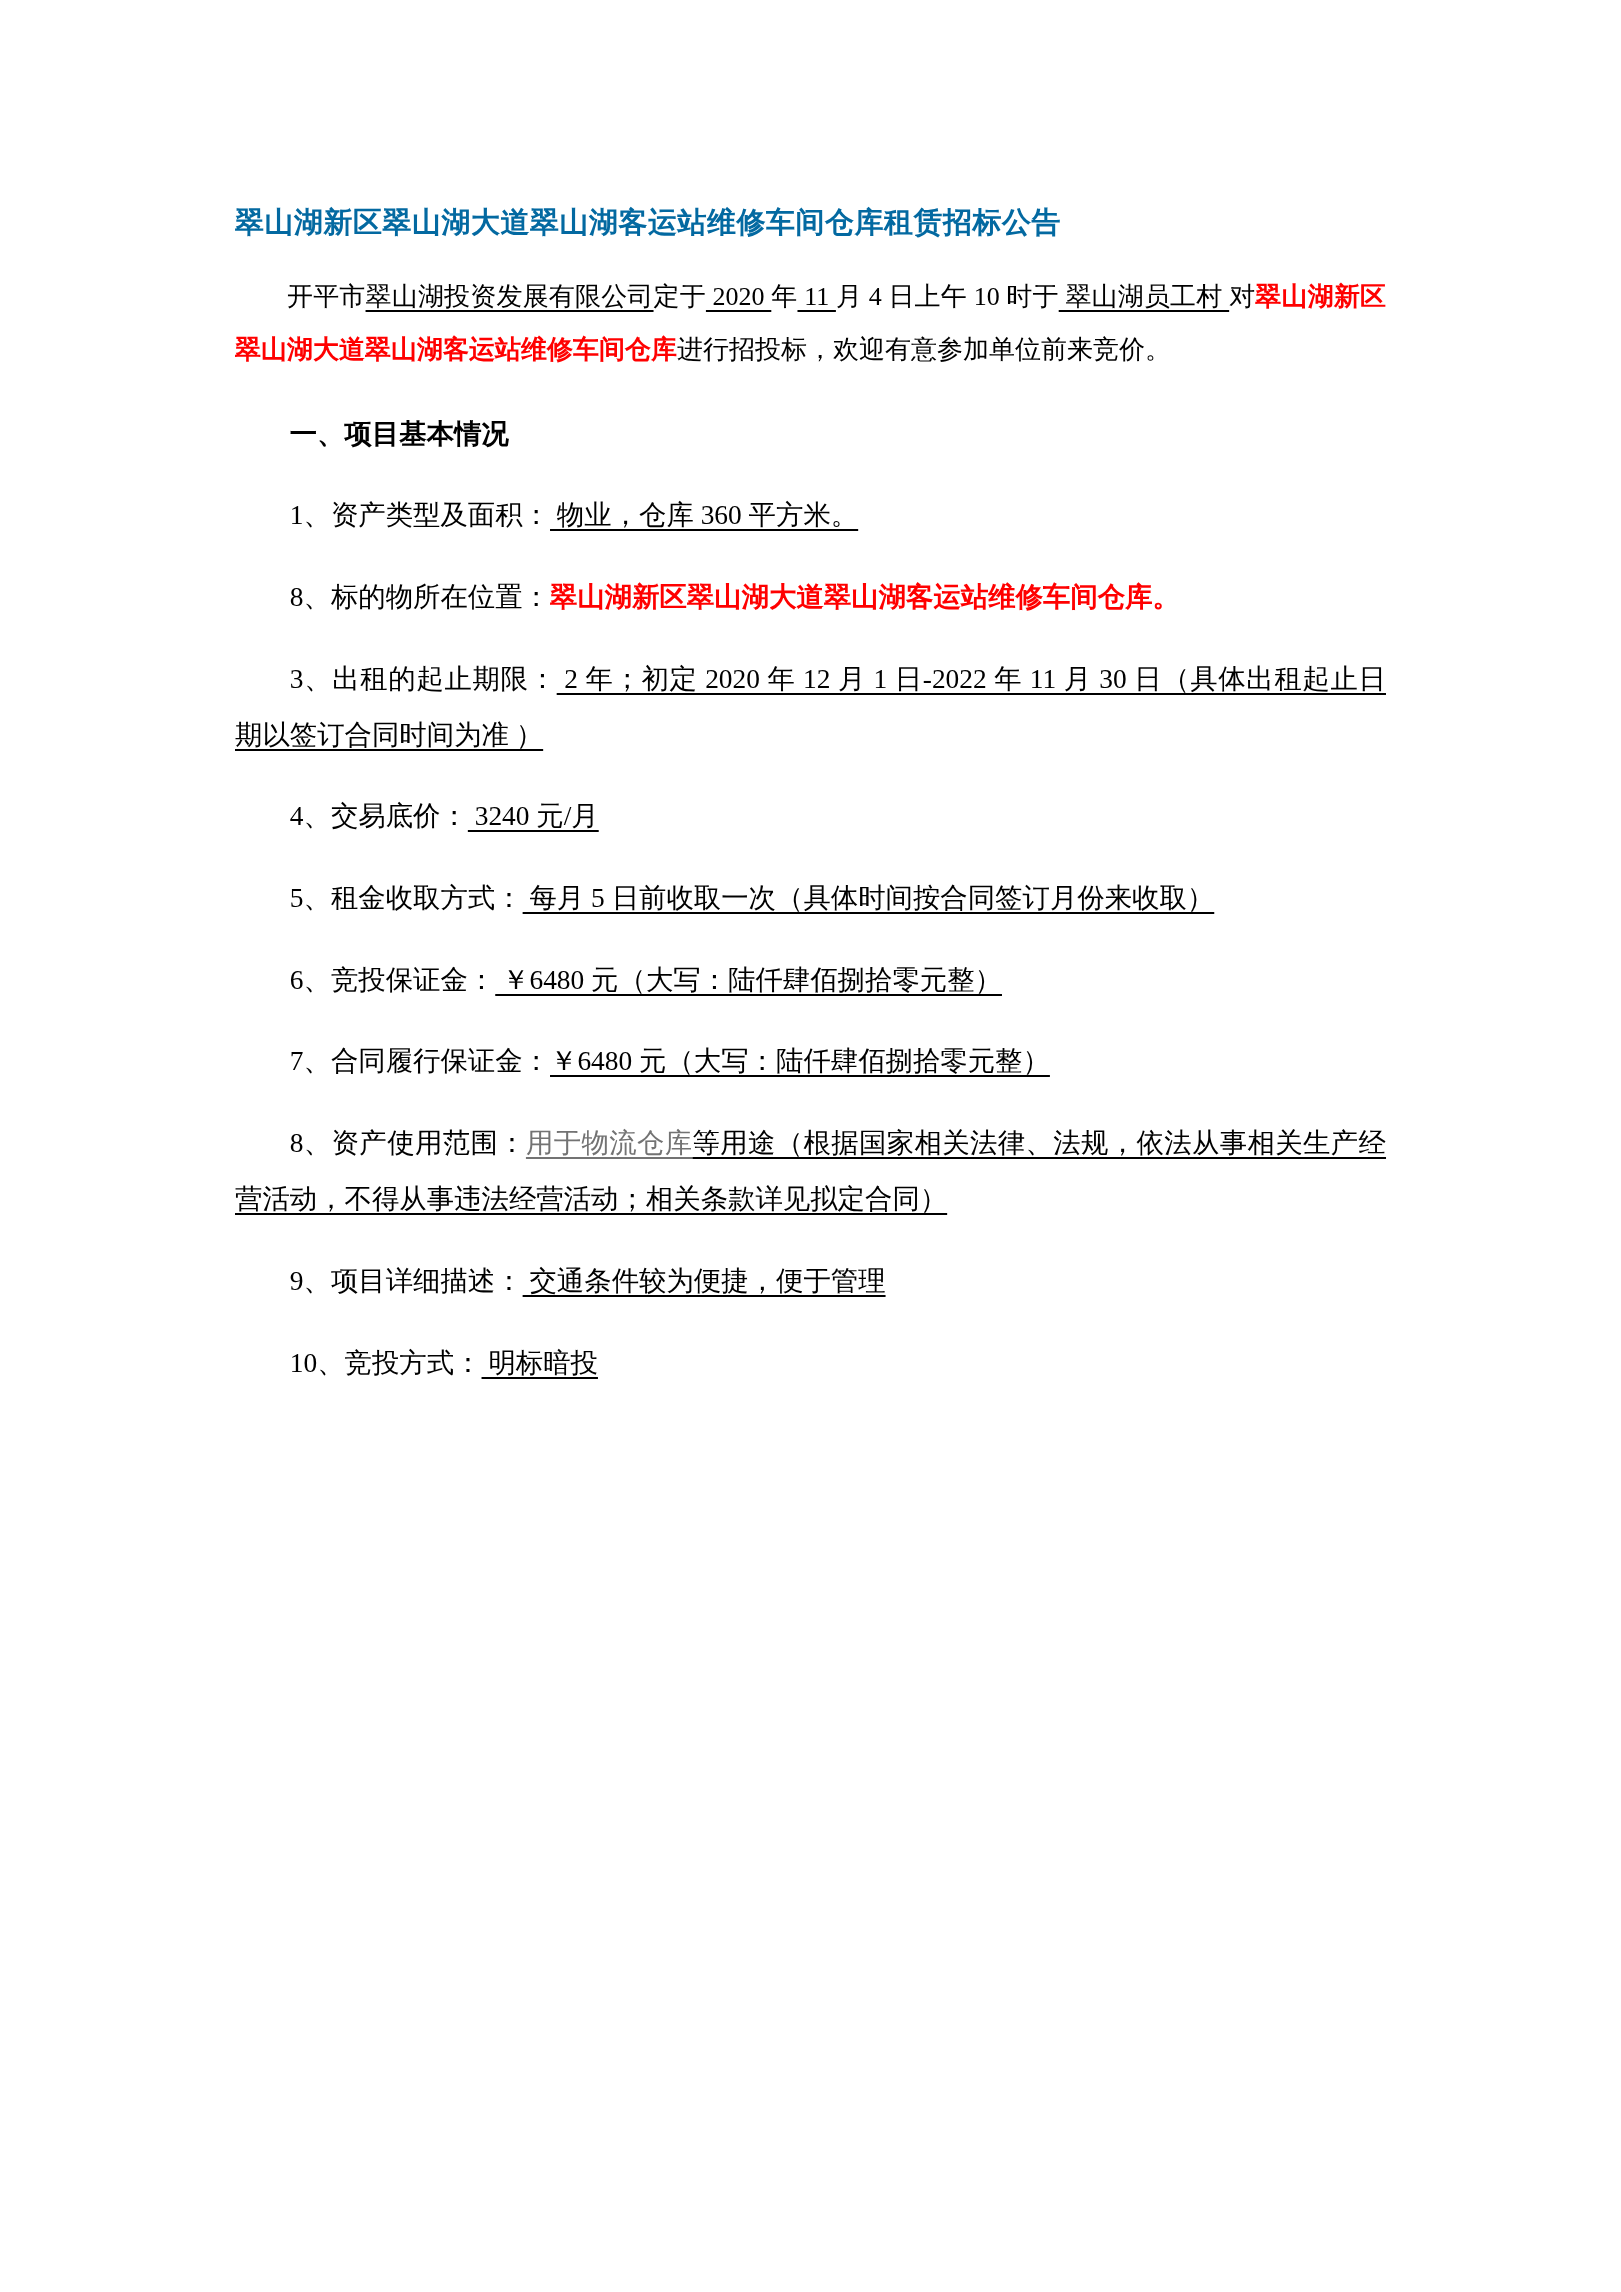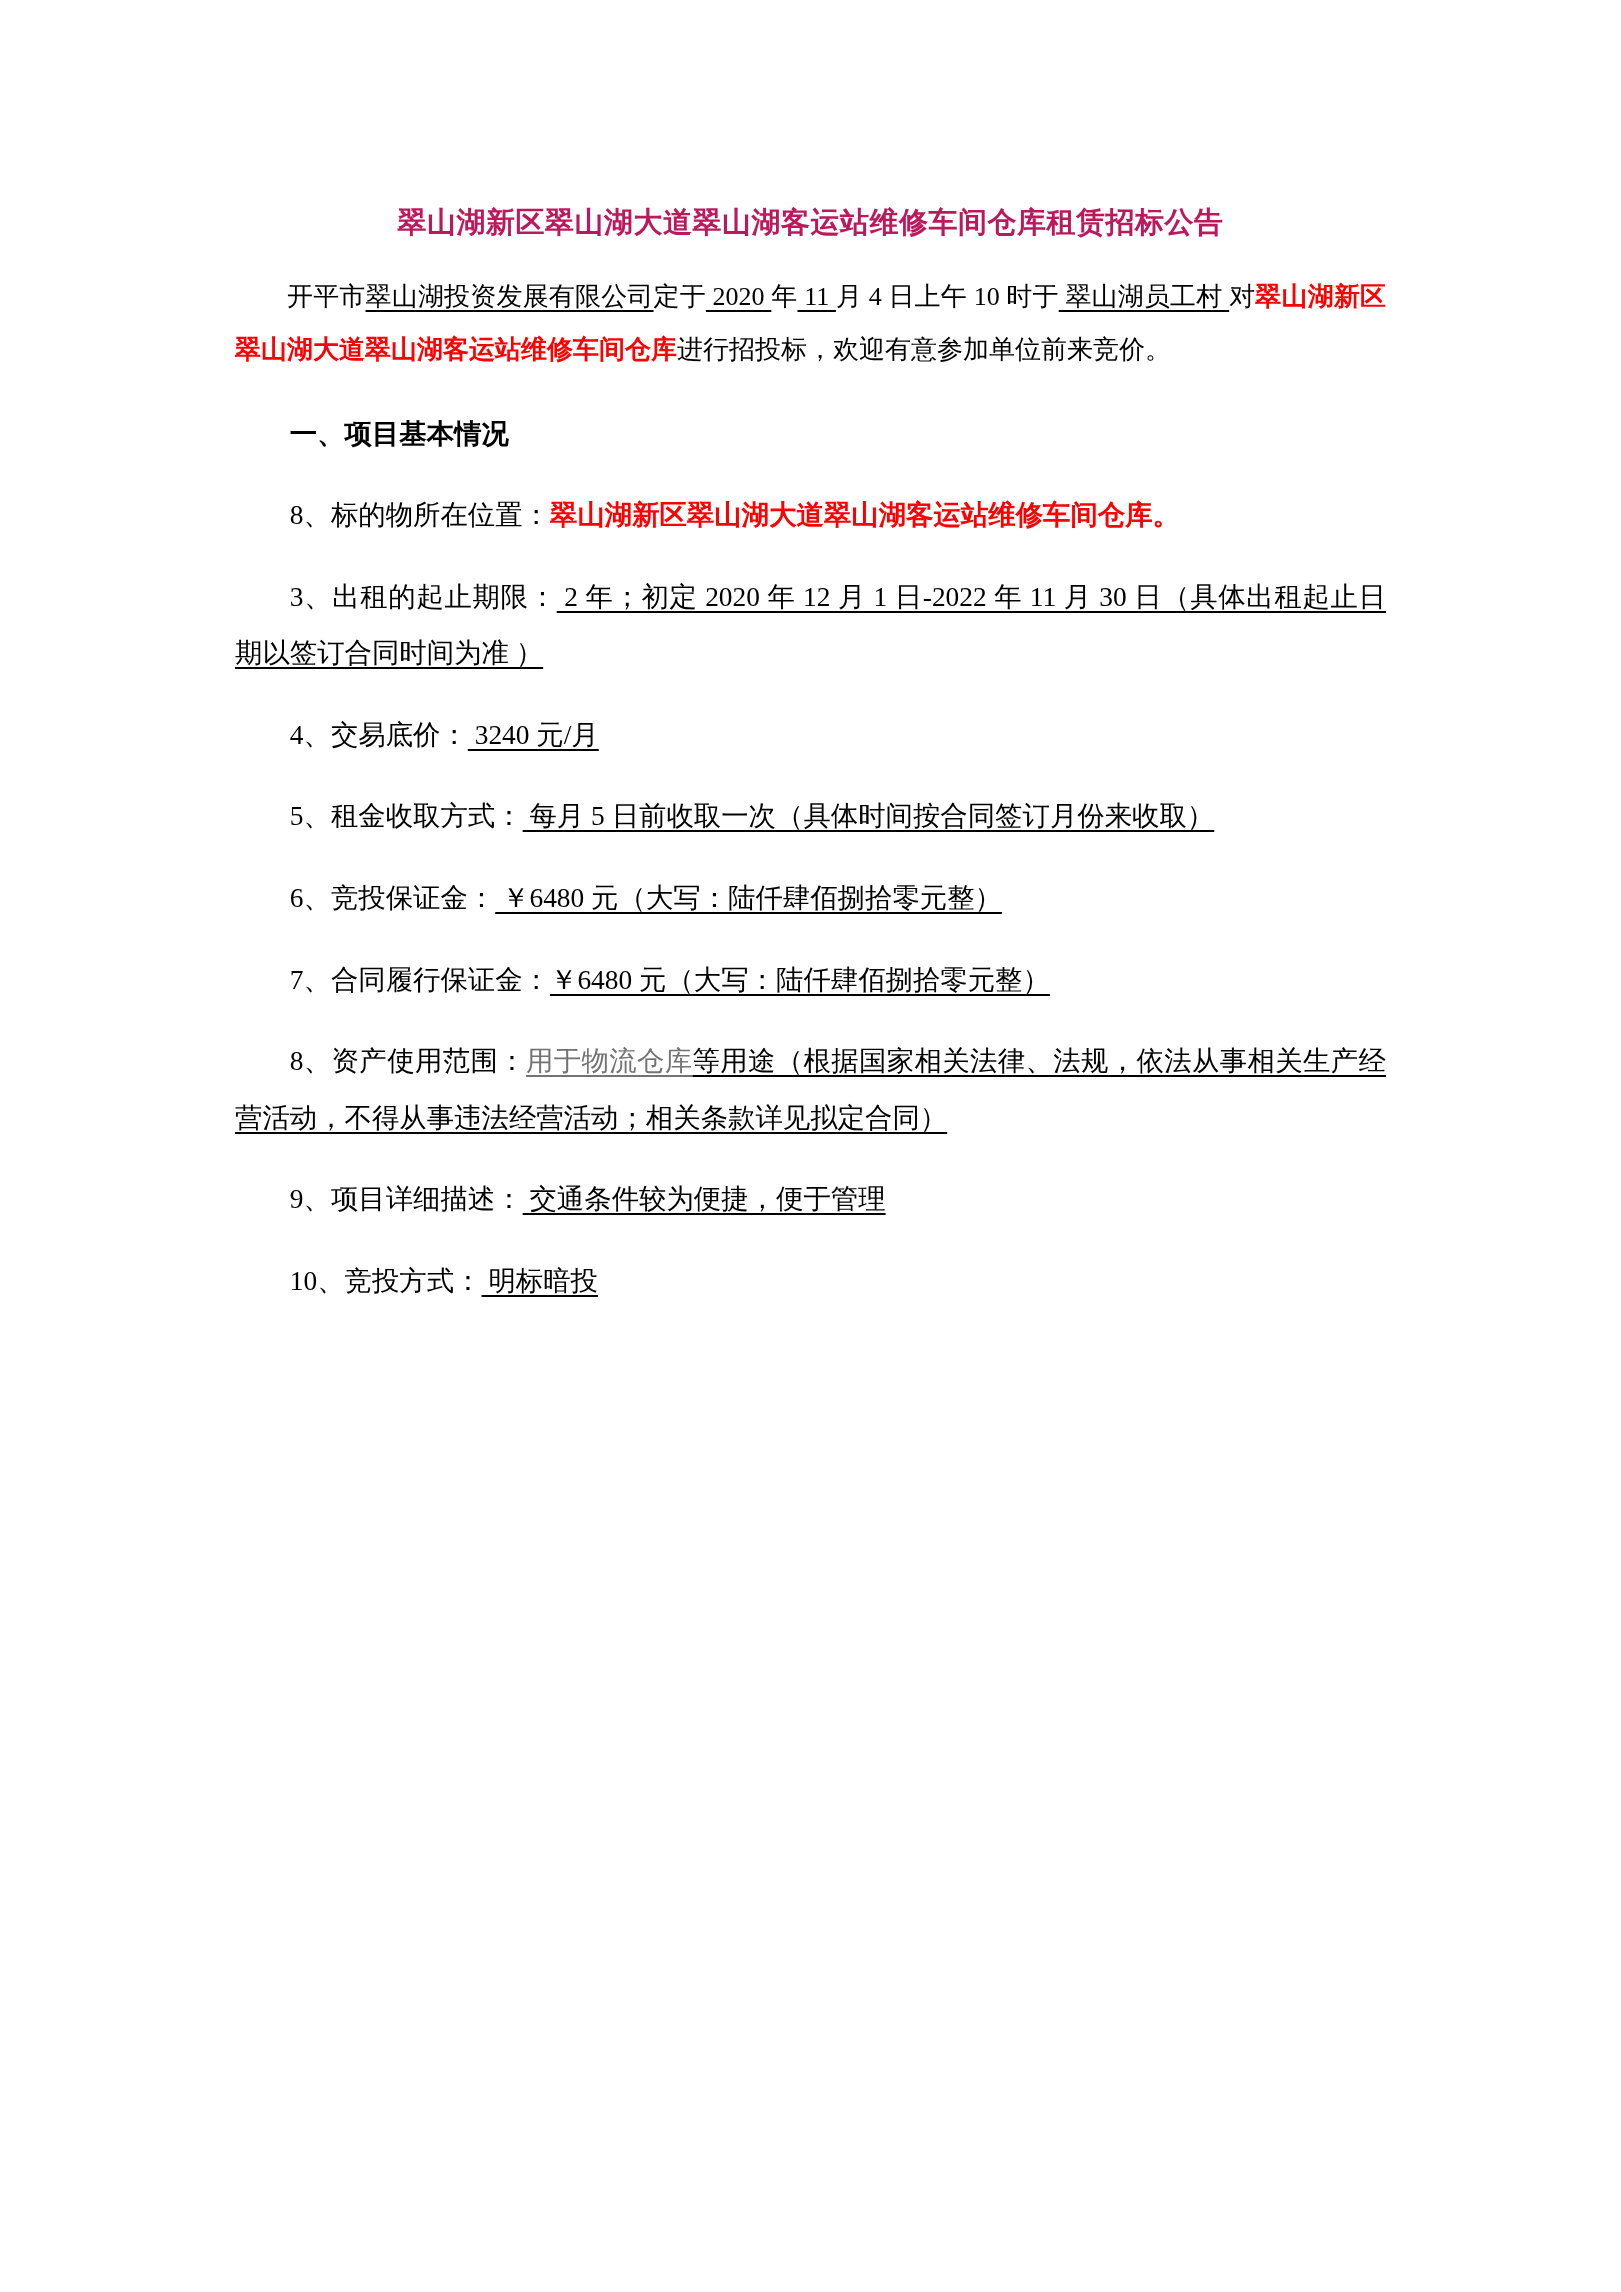--- a/index.html
+++ b/index.html
@@ -14,22 +14,22 @@
     color: #000000;
   }
   .page {
     position: relative;
     width: 1621px;
     height: 2293px;
     box-sizing: border-box;
     padding: 127px 235px 0 235px;
   }
   .doc-title {
-    text-align: center;
-    color: #be185d;
+    text-align: left;
+    color: #0369a1;
     font-weight: bold;
     font-size: 29px;
     letter-spacing: 0.5px;
     margin: 74px 0 0 0;
     line-height: 1.5;
   }
   p.para {
     font-size: 26px;
     line-height: 2.05;
     margin: 25.5px 0 0 0;
@@ -72,20 +72,23 @@
 <div class="page">
 
   <h1 class="doc-title">翠山湖新区翠山湖大道翠山湖客运站维修车间仓库租赁招标公告</h1>
 
   <p class="para">
     <span>开平市</span><span class="u">翠山湖投资发展有限公司</span><span>定于</span><span class="u"> 2020 </span><span>年</span><span class="u"> 11 </span><span>月 4 日上午 10 时于</span><span class="u"> 翠山湖员工村 </span><span>对</span><span class="redbold">翠山湖新区翠山湖大道翠山湖客运站维修车间仓库</span><span>进行招投标，欢迎有意参加单位前来竞价。</span>
   </p>
 
   <p class="heading">一、项目基本情况</p>
 
+  <p class="item">
+    <span>1、资产类型及面积：</span><span class="u"> 物业，仓库 360 平方米。 </span>
+  </p>
 
   <p class="item">
     <span>8、标的物所在位置：</span><span class="redbold">翠山湖新区翠山湖大道翠山湖客运站维修车间仓库。</span>
   </p>
 
   <p class="item">
     <span>3、出租的起止期限：</span><span class="u"> 2 年；初定 2020 年 12 月 1 日-2022 年 11 月 30 日（具体出租起止日期以签订合同时间为准 ）</span>
   </p>
 
   <p class="item">

